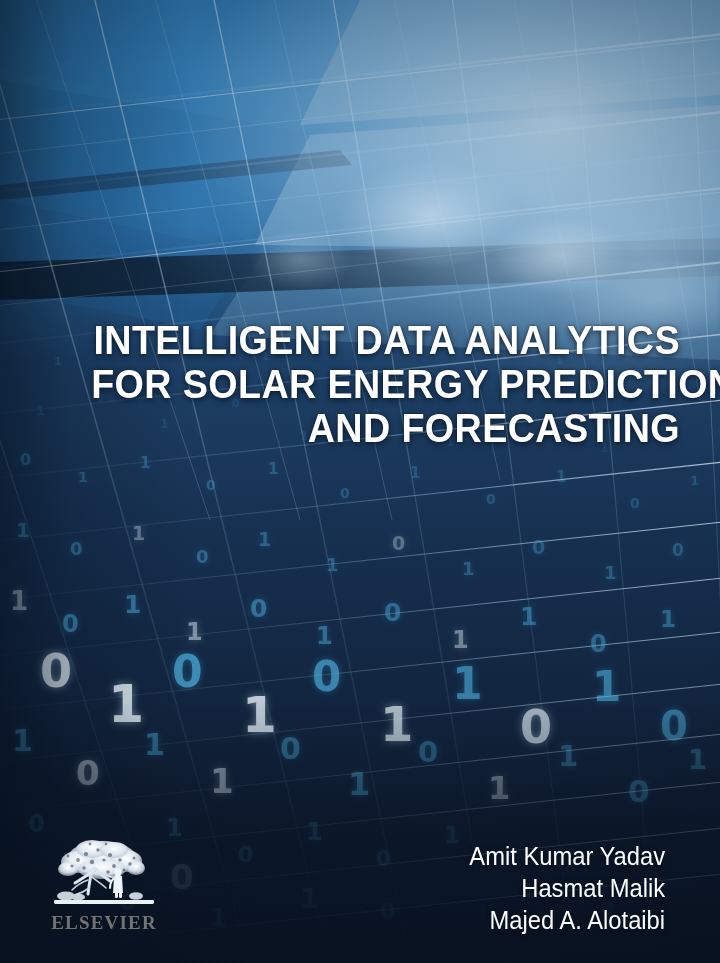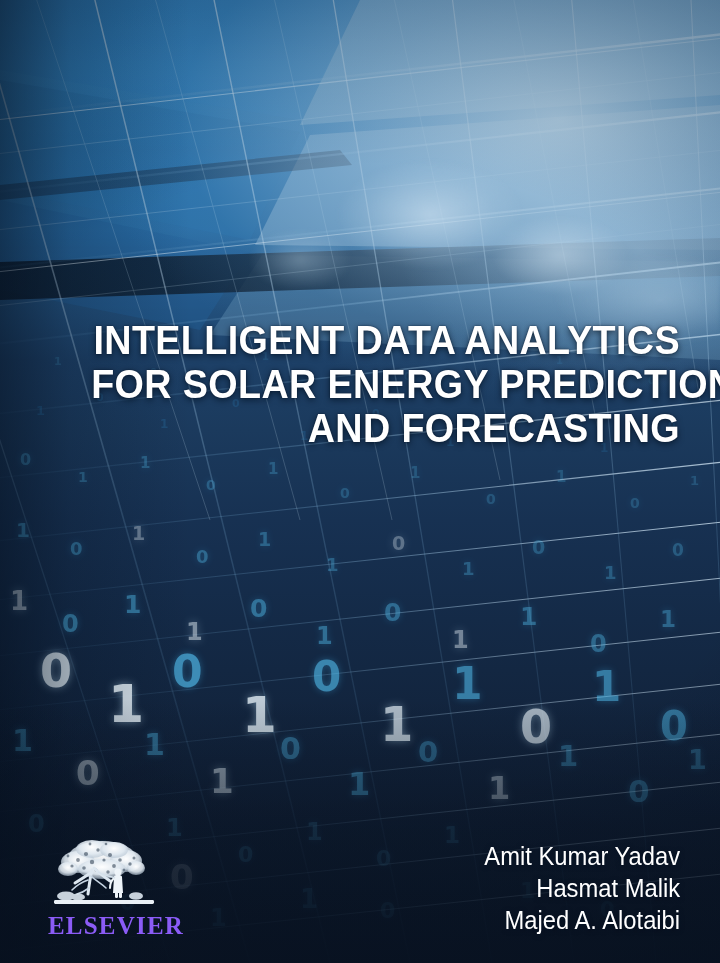--- a/index.html
+++ b/index.html
@@ -114,21 +114,21 @@
     color: #ffffff;
     transform: scaleX(0.94);
     transform-origin: right center;
     text-shadow: 0 2px 6px rgba(3,16,32,0.7);
     white-space: nowrap;
   }
 
   
   .authors {
     position: absolute;
-    right: 40px;
+    right: 55px;
     top: 840px;
     text-align: right;
   }
   .author-line {
     font-family: "Liberation Sans Narrow", "Liberation Sans", sans-serif;
     font-weight: 400;
     font-size: 25px;
     line-height: 32px;
     color: #ffffff;
     transform: scaleX(0.95);
@@ -141,23 +141,23 @@
   .logo {
     position: absolute;
     left: 48px;
     top: 836px;
     width: 112px;
   }
   .logo svg { display: block; }
   .logo-word {
     font-family: "Liberation Serif", "DejaVu Serif", serif;
     font-weight: 700;
-    font-size: 25px;
+    font-size: 19px;
     letter-spacing: 1.2px;
-    color: #8b5cf6;
+    color: #737373;
     text-align: center;
     margin-top: 2px;
     white-space: nowrap;
   }
 </style>
 </head>
 <body>
 
 <div id="cover">
 

